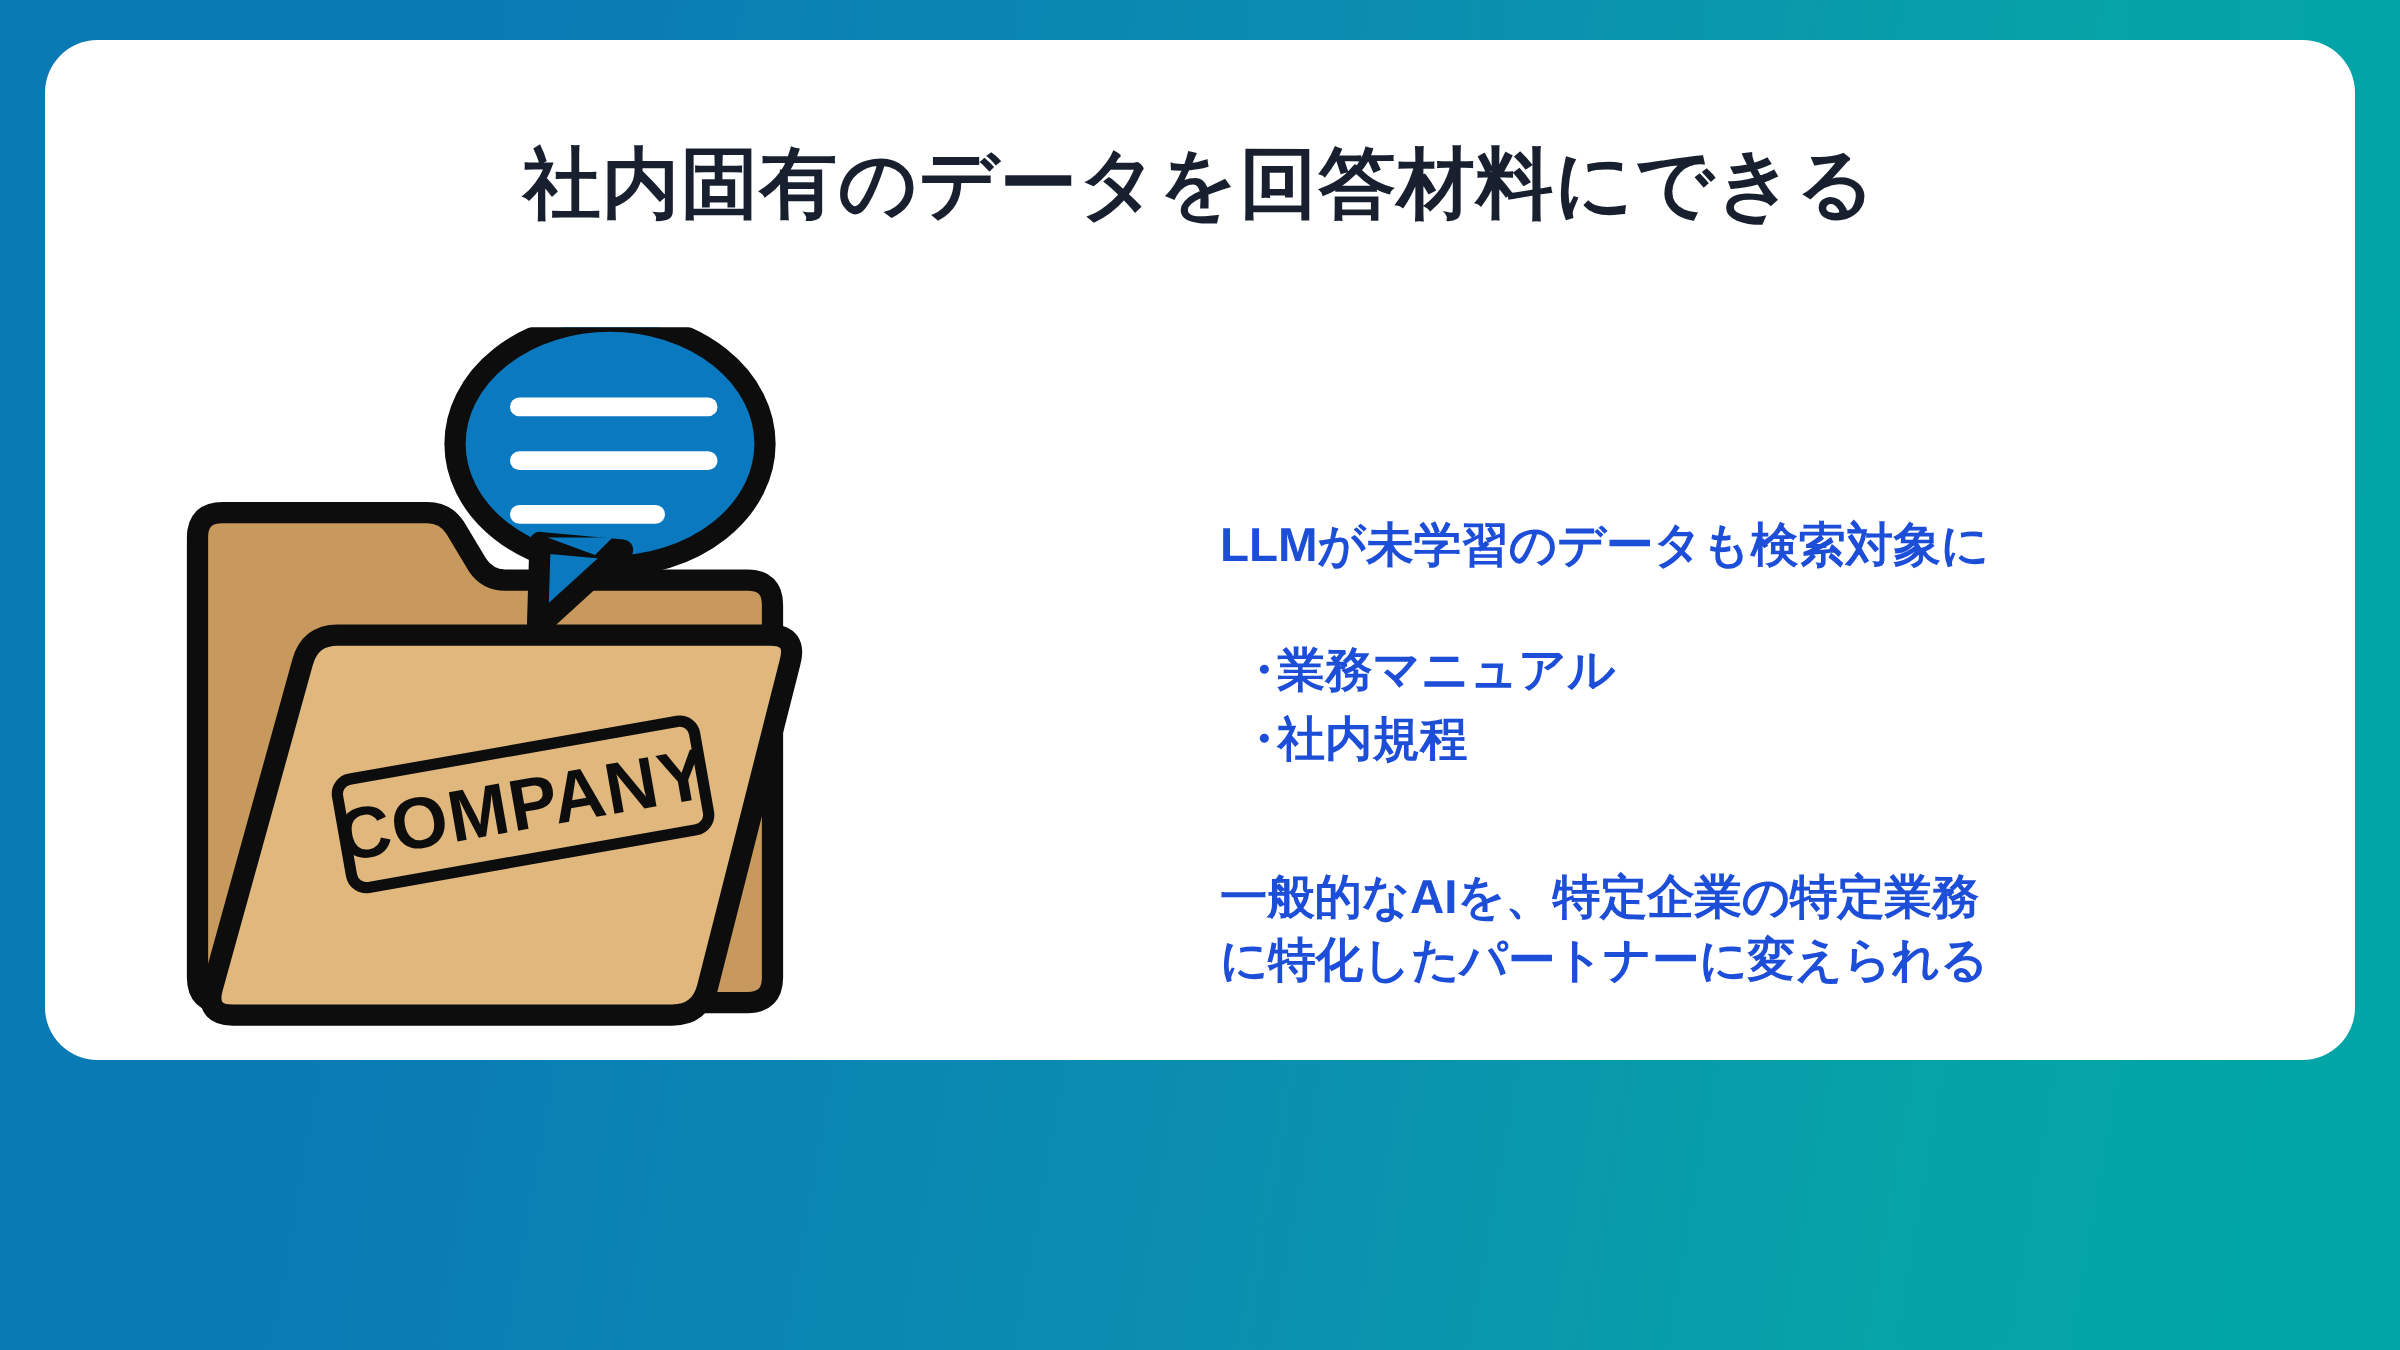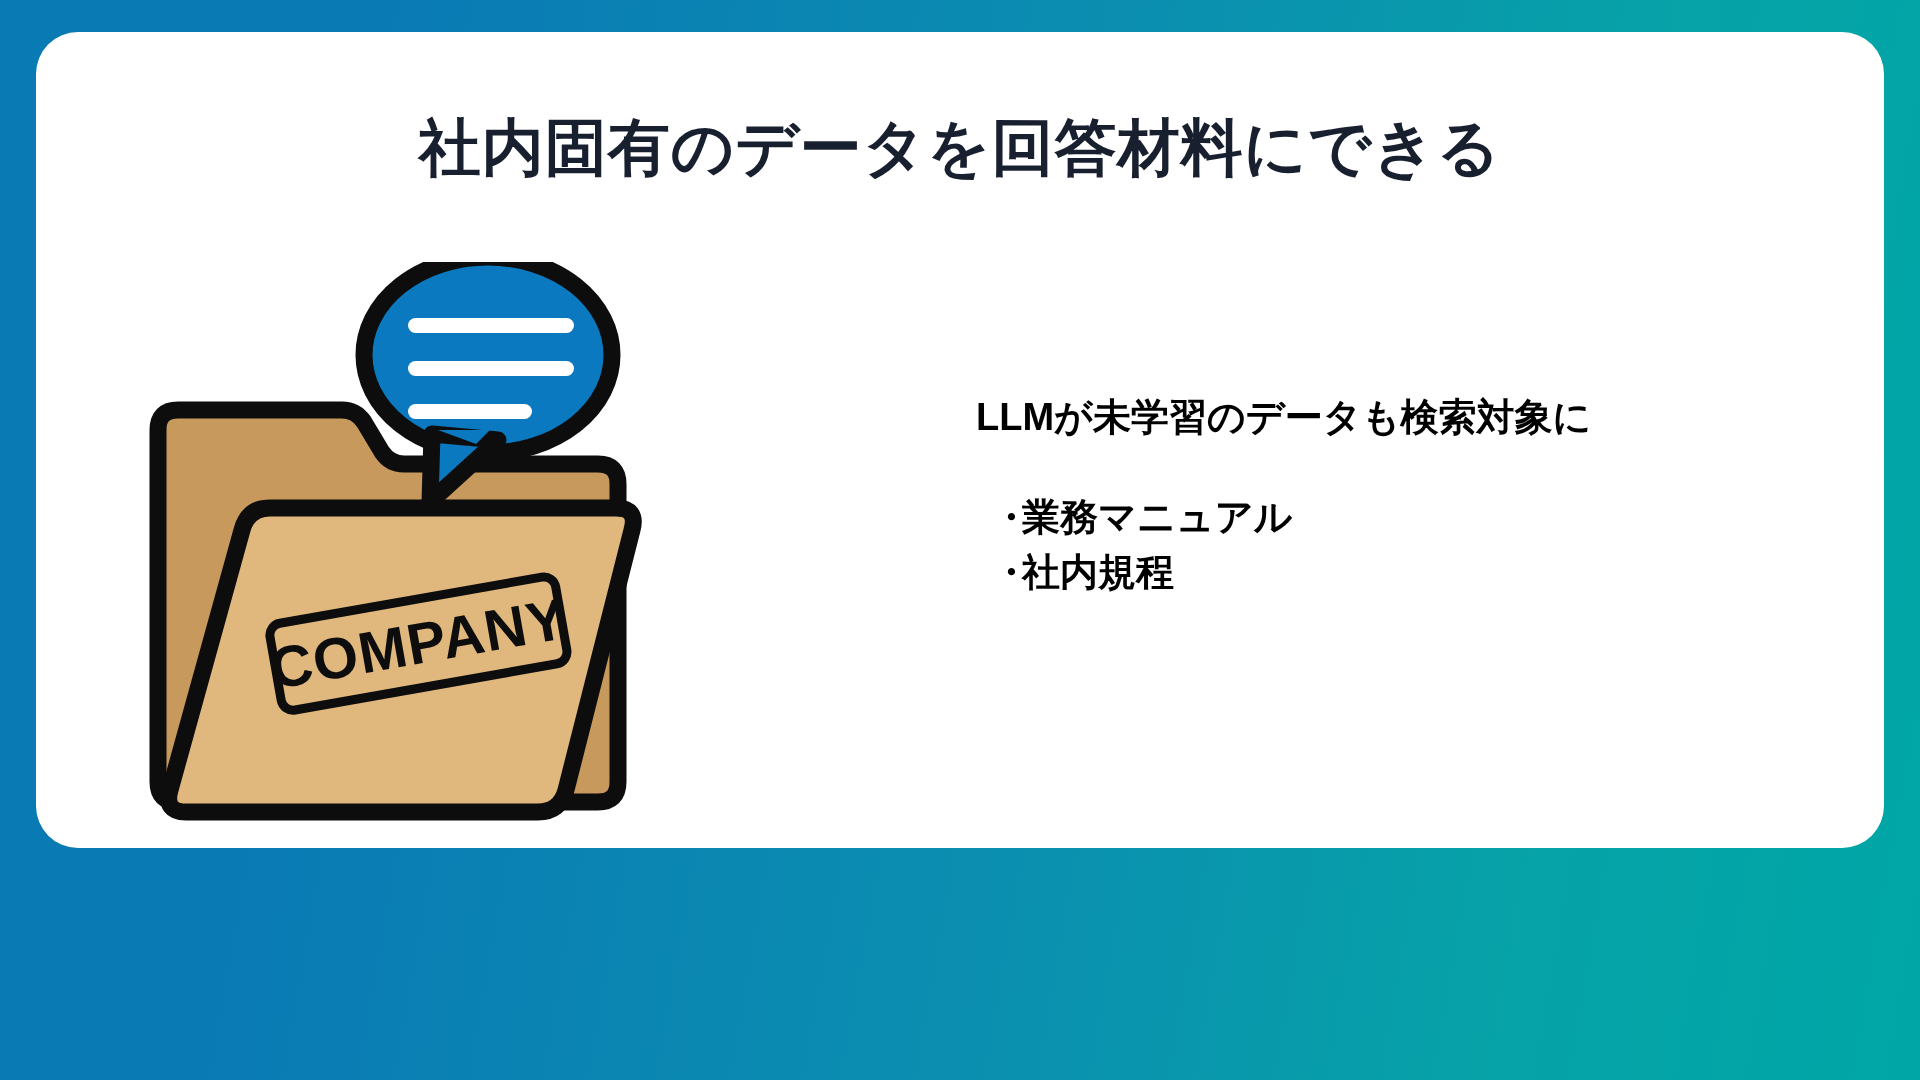--- a/index.html
+++ b/index.html
@@ -68,23 +68,23 @@
     font-weight: bold;
     font-size: 58px;
     fill: #0d0d0d;
     letter-spacing: 1px;
   }
 
   
   #text-column {
     position: absolute;
     left: 940px;
-    top: 360px;
+    top: 380px;
     width: 820px;
-    color: #000000;
+    color: #1d4ed8;
   }
 
   #lead-line {
     font-size: 38px;
     font-weight: bold;
     line-height: 1.35;
     white-space: nowrap;
   }
 
   #bullet-list {
@@ -186,17 +186,21 @@
 
       <ul id="bullet-list">
         <li>
           <span class="dot">・</span><span>業務マニュアル</span>
         </li>
         <li>
           <span class="dot">・</span><span>社内規程</span>
         </li>
       </ul>
 
+      <div id="closing-paragraph">
+        <span class="pline">一般的なAIを、特定企業の特定業務</span>
+        <span class="pline">に特化したパートナーに変えられる</span>
+      </div>
 
     </div>
 
   </div>
 </div>
 
 </body></html>

